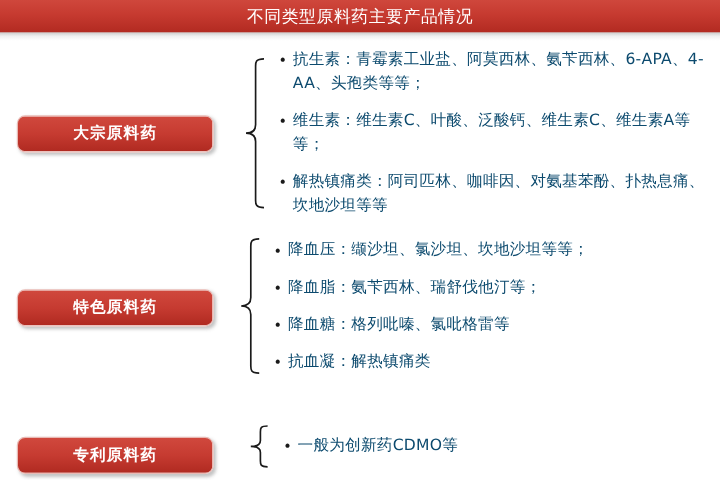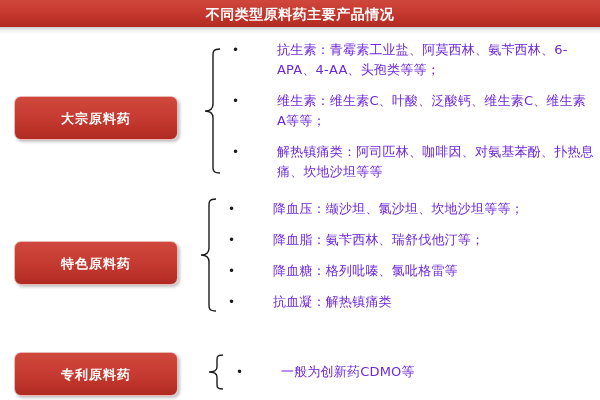--- a/index.html
+++ b/index.html
@@ -24,58 +24,58 @@
     width: 600px;
     height: 27px;
     background: linear-gradient(to bottom, #cf473c 0%, #c63a30 45%, #b22a21 100%);
     display: flex;
     align-items: center;
     justify-content: center;
   }
   .title-text {
     color: #ffffff;
     font-size: 14px;
-    font-weight: bold;
+    font-weight: normal;
     letter-spacing: 0.5px;
     line-height: 1;
   }
   .title-shadow {
     position: absolute;
     left: 0;
     top: 27px;
     width: 600px;
     height: 7px;
     background: linear-gradient(to bottom, rgba(120,120,120,0.38) 0%, rgba(160,160,160,0.16) 45%, rgba(255,255,255,0) 100%);
   }
 
   
   .cat-btn {
     position: absolute;
     left: 14px;
     width: 164px;
-    height: 44px;
+    height: 31px;
     border-radius: 7px;
     background: linear-gradient(to bottom, #d0483d 0%, #c63b31 50%, #b02a21 100%);
     border: 1px solid #e8b9b4;
     box-sizing: border-box;
     display: flex;
     align-items: center;
     justify-content: center;
     box-shadow: 2px 2px 3px rgba(120,120,120,0.45);
   }
   .cat-btn span {
     color: #ffffff;
     font-size: 13px;
     font-weight: bold;
     letter-spacing: 1px;
     line-height: 1;
   }
   #cat-1 { top: 96px; }
   #cat-2 { top: 241px; align-items: center; }
-  #cat-3 { top: 352px; }
+  #cat-3 { top: 364px; }
 
   
   .group {
     position: absolute;
     display: flex;
     align-items: center;
   }
   .brace {
     flex: 0 0 auto;
     width: 20px;
@@ -97,23 +97,22 @@
     width: 12px;
     font-size: 12px;
     line-height: 20px;
     text-align: left;
     color: #1a1a1a;
   }
   .bullet-text {
     flex: 1 1 auto;
     font-size: 13px;
     line-height: 20px;
-    color: #6d28d9;
+    color: #0c4a6e;
     letter-spacing: 0.2px;
-    margin-left: 33px;
   }
 
   
   #group-1 { left: 202px; top: 46px;  width: 392px; height: 130px; }
   #group-2 { left: 198px; top: 196px; width: 396px; height: 118px; }
   #group-3 { left: 206px; top: 352px; width: 388px; height: 40px; }
 
   #group-1 .bullet-row { margin-bottom: 11px; }
   #group-2 .bullet-row { margin-bottom: 11px; }
   #group-1 .bullet-row:last-child,

